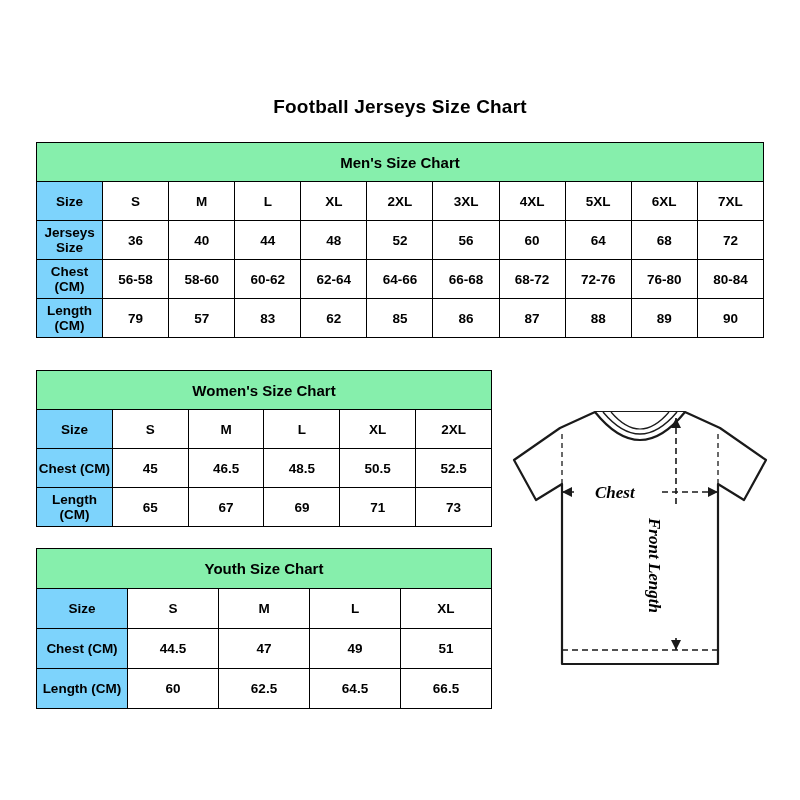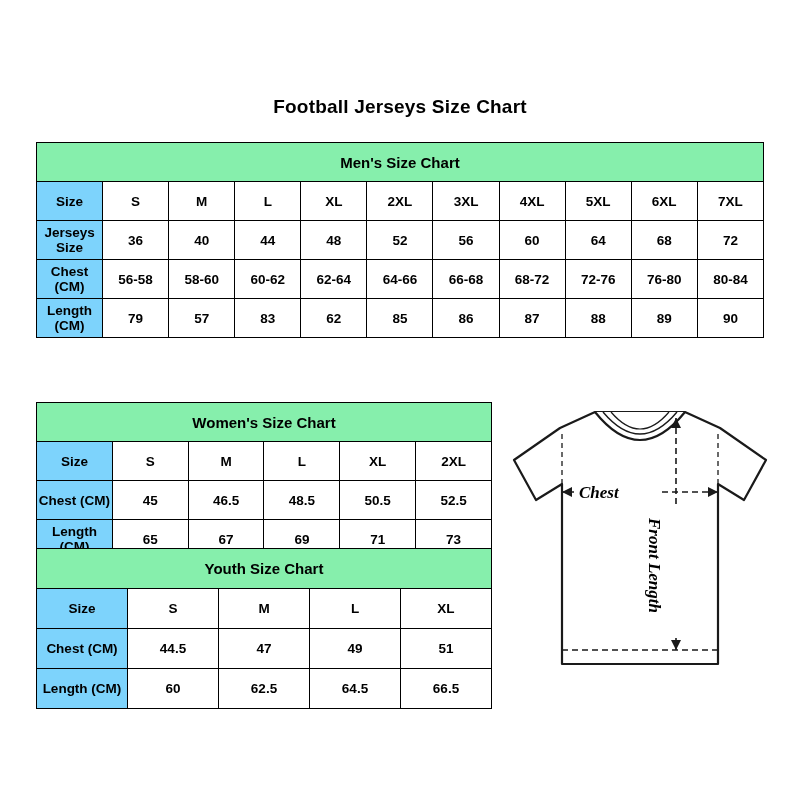--- a/index.html
+++ b/index.html
@@ -66,21 +66,20 @@
   }
   #mens-table td { height: 38px; }
   #mens-table .c-label { width: 112px; }
   #mens-table .c-data { width: 68.4px; }
 
   
   #womens-table {
     left: 36px;
     top: 370px;
     width: 456px;
-    margin-top: 32px;
   }
   #womens-table td { height: 38px; }
   #womens-table .c-label { width: 112px; }
   #womens-table .c-data { width: 68.8px; }
 
   
   #youth-table {
     left: 36px;
     top: 548px;
     width: 456px;
@@ -100,21 +99,21 @@
   .shirt-label {
     position: absolute;
     font-family: "Liberation Serif", serif;
     font-style: italic;
     font-weight: bold;
     font-size: 17px;
     color: #000;
     white-space: nowrap;
   }
   #chest-label {
-    left: 79px;
+    left: 95px;
     top: 85px;
   }
   #front-length-label {
     left: 164px;
     top: 120px;
     transform: rotate(90deg);
     transform-origin: left top;
   }
 </style>
 </head>

